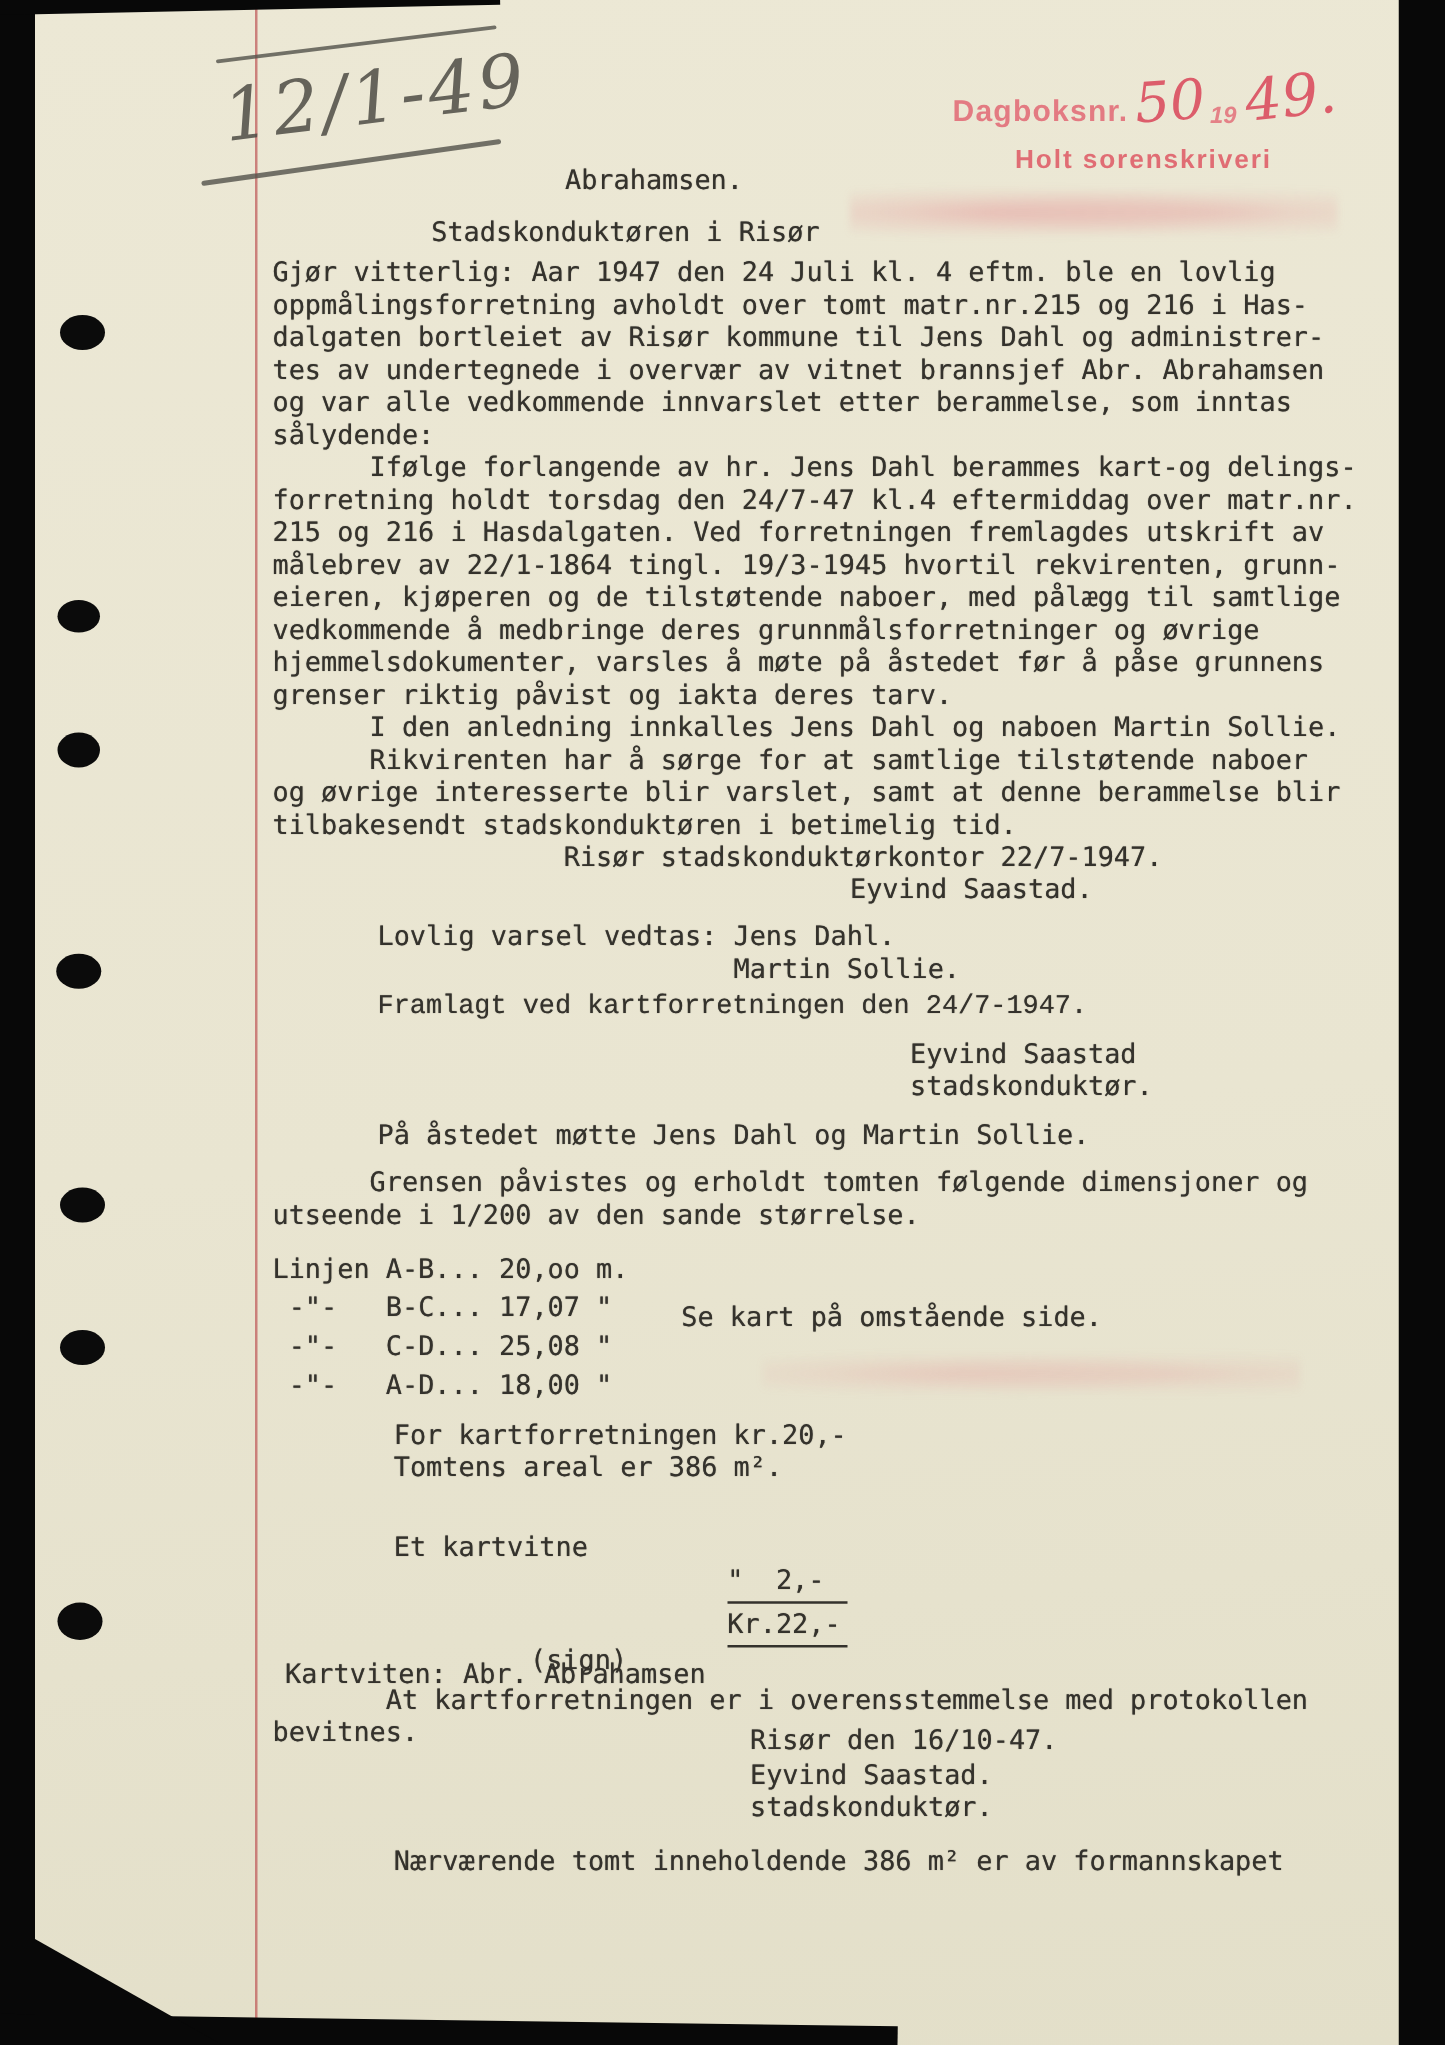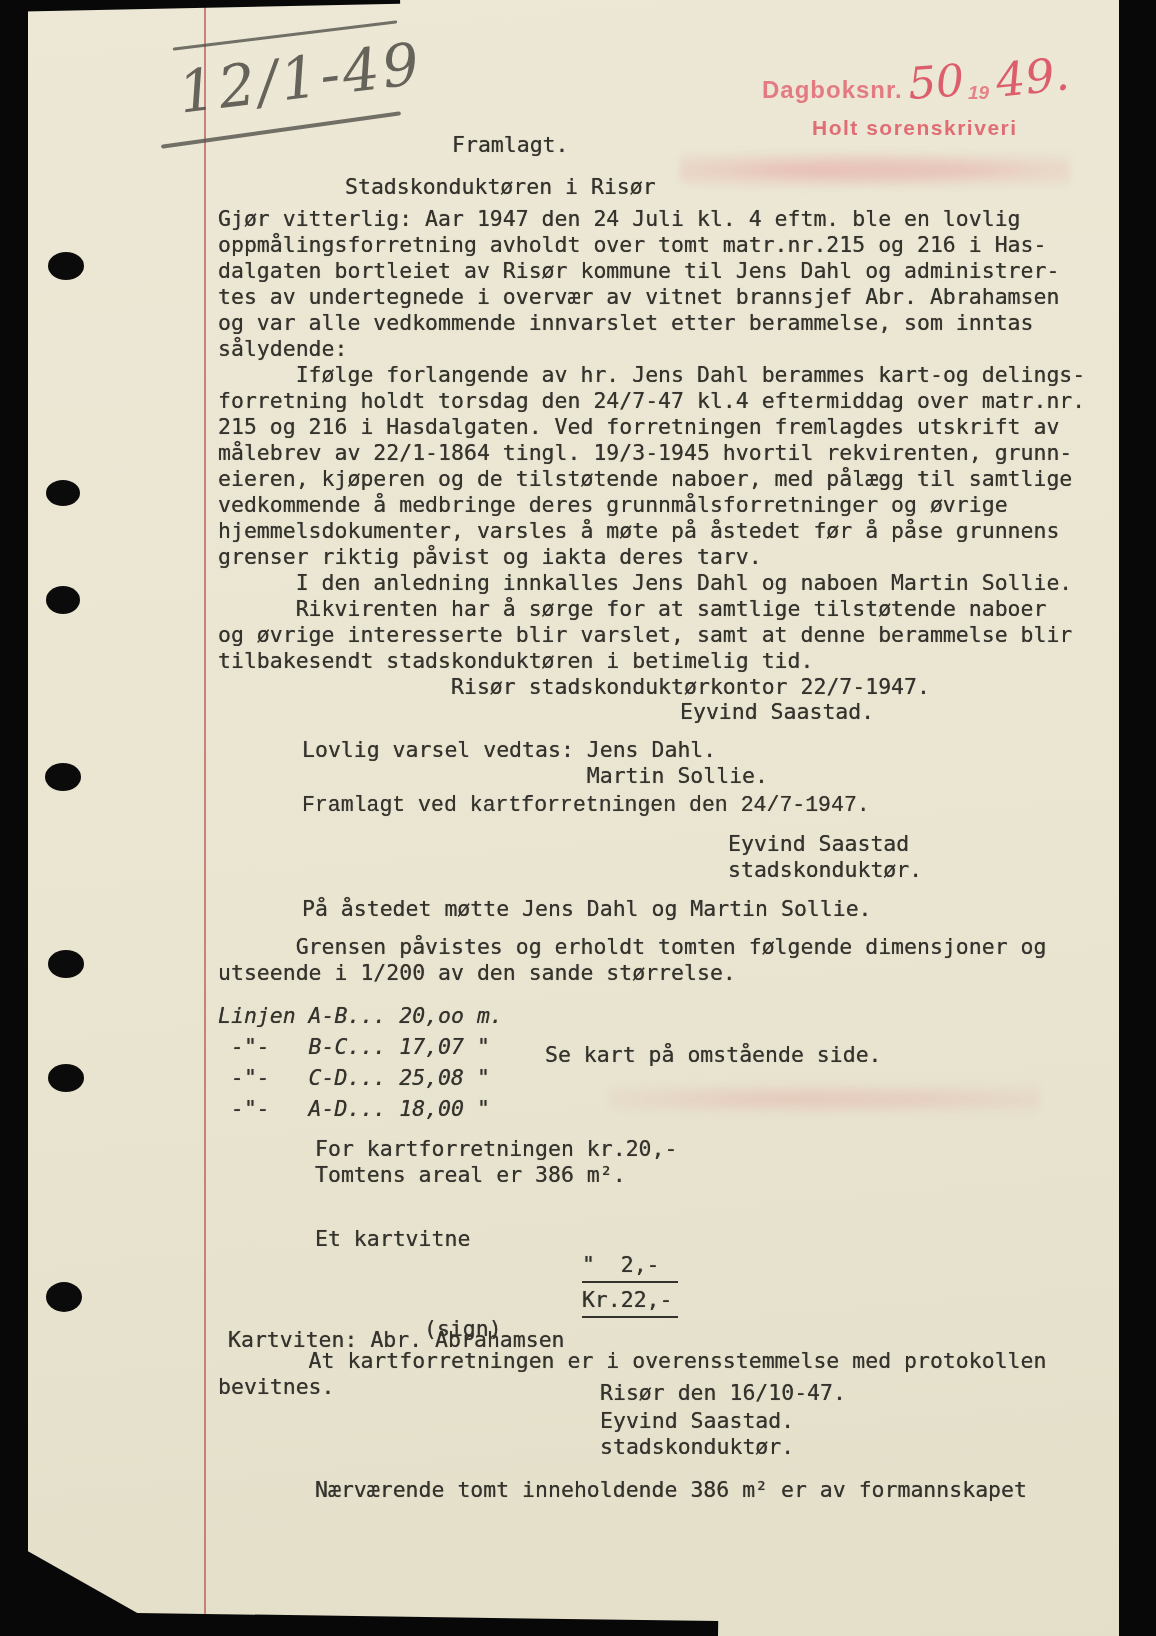--- a/index.html
+++ b/index.html
@@ -12,21 +12,21 @@
     background:linear-gradient(175deg,#ece8d5 0%,#e9e5d1 55%,#e3dfc9 100%);
   }
   .red-line{position:absolute;left:204px;top:0;width:2px;height:1636px;background:rgba(190,85,85,.7);}
   .edge{position:absolute;background:#080808;}
   .hole{position:absolute;background:#0b0b0b;border-radius:50%;}
   .tw{
     position:absolute;white-space:pre-wrap;font-family:"DejaVu Sans Mono",monospace;
     font-size:21.5px;line-height:26px;color:#34322c;
     text-shadow:0 0 .7px rgba(52,50,44,.75);
   }
-  .tw.wide{line-height:31px;font-style:italic;}
+  .tw.wide{line-height:31px;}
   .uline{border-bottom:2px solid #34322c;padding-bottom:3px;min-width:96px;display:inline-block;}
   .hw-date{
     position:absolute;left:178px;top:44px;font-family:"DejaVu Serif",serif;font-style:italic;
     font-size:58px;letter-spacing:3px;transform:rotate(-7deg);color:#4e4c45;opacity:.85;
   }
   .stroke{position:absolute;background:#53514a;border-radius:2px;opacity:.8;}
   .stamp{position:absolute;left:0;top:0;width:1156px;height:1636px;pointer-events:none;}
   .stamp span{position:absolute;}
   .stamp-label{left:762px;top:76px;font-family:"Liberation Sans",sans-serif;font-weight:bold;font-size:24px;letter-spacing:1px;color:#e2606e;opacity:.8;filter:blur(.4px);}
   .stamp-num{left:908px;top:56px;font-family:"DejaVu Serif",serif;font-style:italic;font-size:44px;transform:rotate(-4deg);color:#db4f60;opacity:.9;}
@@ -62,21 +62,21 @@
 <div class="stroke" style="left:160px;top:128px;width:242px;height:4px;transform:rotate(-8deg);"></div>
 
 <div class="stamp">
   <span class="stamp-label">Dagboksnr.</span>
   <span class="stamp-num">50</span>
   <span class="stamp-19">19</span>
   <span class="stamp-49">49.</span>
   <span class="stamp-office">Holt sorenskriveri</span>
 </div>
 
-<div class="tw" style="left:452px;top:132px;">Framlagt.</div>
+<div class="tw" style="left:452px;top:132px;">Abrahamsen.</div>
 <div class="tw" style="left:345px;top:174px;">Stadskonduktøren i Risør</div>
 <div class="tw" style="left:218px;top:206px;">Gjør vitterlig: Aar 1947 den 24 Juli kl. 4 eftm. ble en lovlig
 oppmålingsforretning avholdt over tomt matr.nr.215 og 216 i Has-
 dalgaten bortleiet av Risør kommune til Jens Dahl og administrer-
 tes av undertegnede i overvær av vitnet brannsjef Abr. Abrahamsen
 og var alle vedkommende innvarslet etter berammelse, som inntas
 sålydende:</div>
 <div class="tw" style="left:218px;top:362px;">      Ifølge forlangende av hr. Jens Dahl berammes kart-og delings-
 forretning holdt torsdag den 24/7-47 kl.4 eftermiddag over matr.nr.
 215 og 216 i Hasdalgaten. Ved forretningen fremlagdes utskrift av

